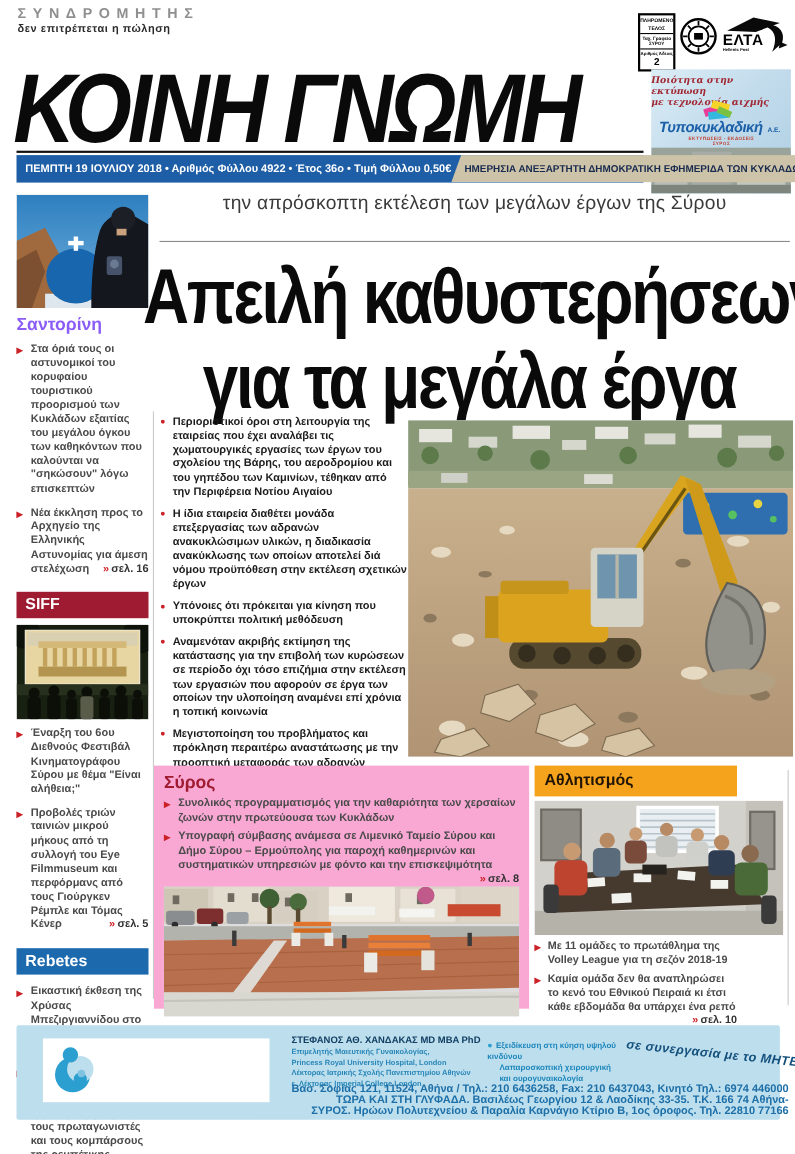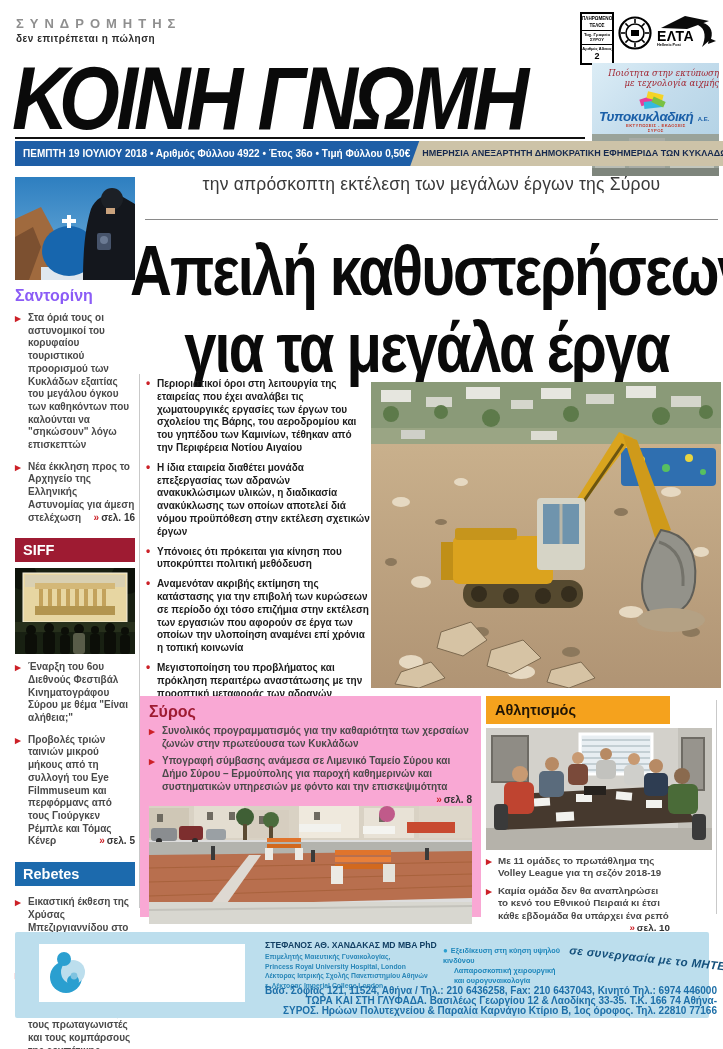--- a/index.html
+++ b/index.html
@@ -16,22 +16,22 @@
   .postal{border:2px solid #000;background:#fff;font-weight:700;text-align:center;color:#000;}
   .postal .r1{font-size:4.6px;line-height:5px;padding-top:2px;}
   .postal .r2{font-size:4.2px;line-height:5px;border-top:1px solid #000;margin-top:2px;padding-top:1px;}
   .postal .r3{font-size:4.2px;line-height:5px;}
   .postal .r4{font-size:4px;line-height:5px;border-top:1px solid #000;margin-top:2px;padding-top:1px;}
   .postal .r5{font-size:9px;line-height:10px;}
   .elta-word{font-weight:700;font-size:14px;letter-spacing:.5px;color:#000;line-height:13px;}
   .elta-sub{font-size:3.8px;font-weight:700;color:#000;}
   
   .ad-top{background:linear-gradient(135deg,#dcedf6 0%,#c3dcEC 45%,#aecfe3 100%);overflow:hidden;}
-  .ad-top .slogan{font-family:"DejaVu Serif",serif;font-style:italic;font-weight:400;
-                  color:#a12733;font-size:8.5px;line-height:10px;text-align:right;padding-top:5px;}
+  .ad-top .slogan{font-family:"DejaVu Serif",serif;font-style:italic;font-weight:700;
+                  color:#a12733;font-size:8.5px;line-height:10px;text-align:left;padding-top:5px;}
   .ad-top .brand{font-weight:700;font-style:italic;font-size:13.5px;color:#1a5fa8;letter-spacing:-.5px;}
   .ad-top .brand-type{font-size:6px;color:#1a5fa8;font-weight:700;}
   .ad-top .sub{font-size:4.2px;color:#c23a2a;font-weight:700;letter-spacing:.4px;}
   .burst{position:absolute;width:26px;height:18px;}
   .burst i{position:absolute;display:block;}
   
   .datebar{background:#1e5ea6;display:flex;align-items:stretch;}
   .datebar .blue{color:#fff;font-weight:700;font-size:10px;line-height:25px;padding-left:8px;white-space:nowrap;}
   .datebar .tan{background:#cdc3a8;color:#16294e;font-weight:700;font-size:9px;line-height:25px;
                 padding:0 6px 0 12px;margin-left:auto;white-space:nowrap;
@@ -76,21 +76,21 @@
   .doc-cred{font-size:6.8px;line-height:9.6px;color:#2a87b8;font-weight:600;white-space:nowrap;}
   .spec{font-size:7.3px;line-height:10px;color:#1d86bb;font-weight:600;}
   .spec .dot{color:#2a9fd0;font-size:8px;margin-right:3px;}
   .partner{font-style:italic;font-weight:700;font-size:11.5px;color:#14507c;
            transform:rotate(6deg);transform-origin:left top;letter-spacing:.4px;white-space:nowrap;}
   .addr{font-size:10px;line-height:10px;color:#1d6fa8;font-weight:600;text-align:right;white-space:nowrap;}
 </style>
 </head>
 <body>
 
-<div class="abs" style="left:16px;top:16px;">
+<div class="abs" style="left:16px;top:4px;">
   <div class="sub-label">ΣΥΝΔΡΟΜΗΤΗΣ</div>
   <div class="sub-note">δεν επιτρέπεται η πώληση</div>
 </div>
 
 <div class="abs postal" style="left:580px;top:12px;width:30px;height:49px;">
   <div class="r1">ΠΛΗΡΩΜΕΝΟ</div>
   <div class="r1">ΤΕΛΟΣ</div>
   <div class="r2">Ταχ. Γραφείο</div>
   <div class="r3">ΣΥΡΟΥ</div>
   <div class="r4">Αριθμός Άδειας</div>

